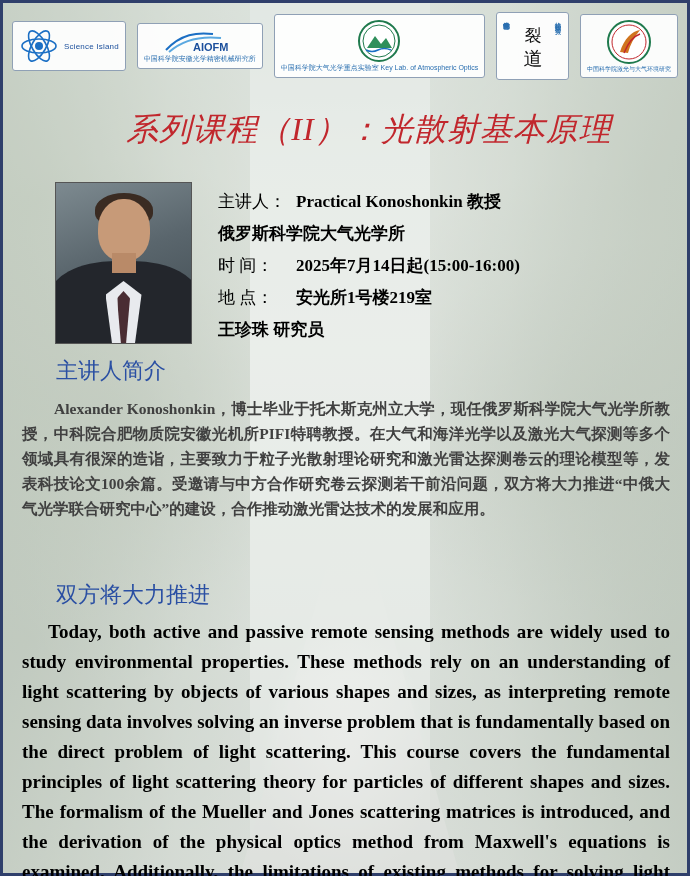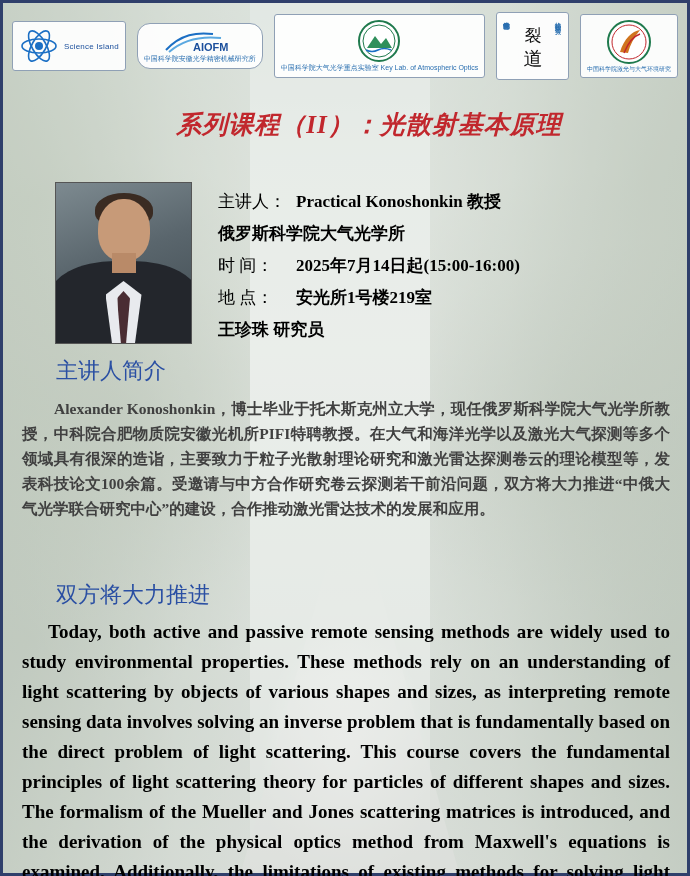--- a/index.html
+++ b/index.html
@@ -107,23 +107,23 @@
     line-height: 1.15;
   }
   .logo-atom svg, .logo-seal svg { display:block; }
 
   
   .title {
     position: absolute;
     top: 108px;
     left: 0; right: 0;
     text-align: center;
-    font-size: 25px;
+    font-size: 32px;
     font-style: italic;
-    font-weight: bold;
+    font-weight: normal;
     color: #c1272d;
     letter-spacing: 1px;
     padding-left: 48px;
   }
 
   
   .portrait {
     position: absolute;
     left: 55px; top: 182px;
     width: 135px; height: 160px;
@@ -260,21 +260,21 @@
           <ellipse cx="20" cy="20" rx="17" ry="7" fill="none" stroke="#1b6fc4" stroke-width="1.6" transform="rotate(60 20 20)"></ellipse>
           <ellipse cx="20" cy="20" rx="17" ry="7" fill="none" stroke="#1b6fc4" stroke-width="1.6" transform="rotate(120 20 20)"></ellipse>
           <circle cx="20" cy="20" r="4" fill="#1b6fc4"></circle>
         </svg>
       </span>
       <span class="logo-caption">Science Island</span>
     </div>
   </div>
 
   <div class="logo">
-    <div class="logo-box" style="flex-direction:column; gap:1px;border-radius:13px;">
+    <div class="logo-box" style="flex-direction:column; gap:1px;">
       <svg width="74" height="26" viewBox="0 0 74 26">
         <path d="M3 22 C18 6, 34 4, 50 6" fill="none" stroke="#1b6fc4" stroke-width="2"></path>
         <path d="M6 24 C22 10, 40 8, 58 10" fill="none" stroke="#5aa8e0" stroke-width="2"></path>
         <text x="30" y="23" font-family="Liberation Sans, sans-serif" font-size="11" font-weight="bold" fill="#1b4f9c">AIOFM</text>
       </svg>
       <span class="logo-caption2">中国科学院安徽光学精密机械研究所</span>
     </div>
   </div>
 
   <div class="logo">

